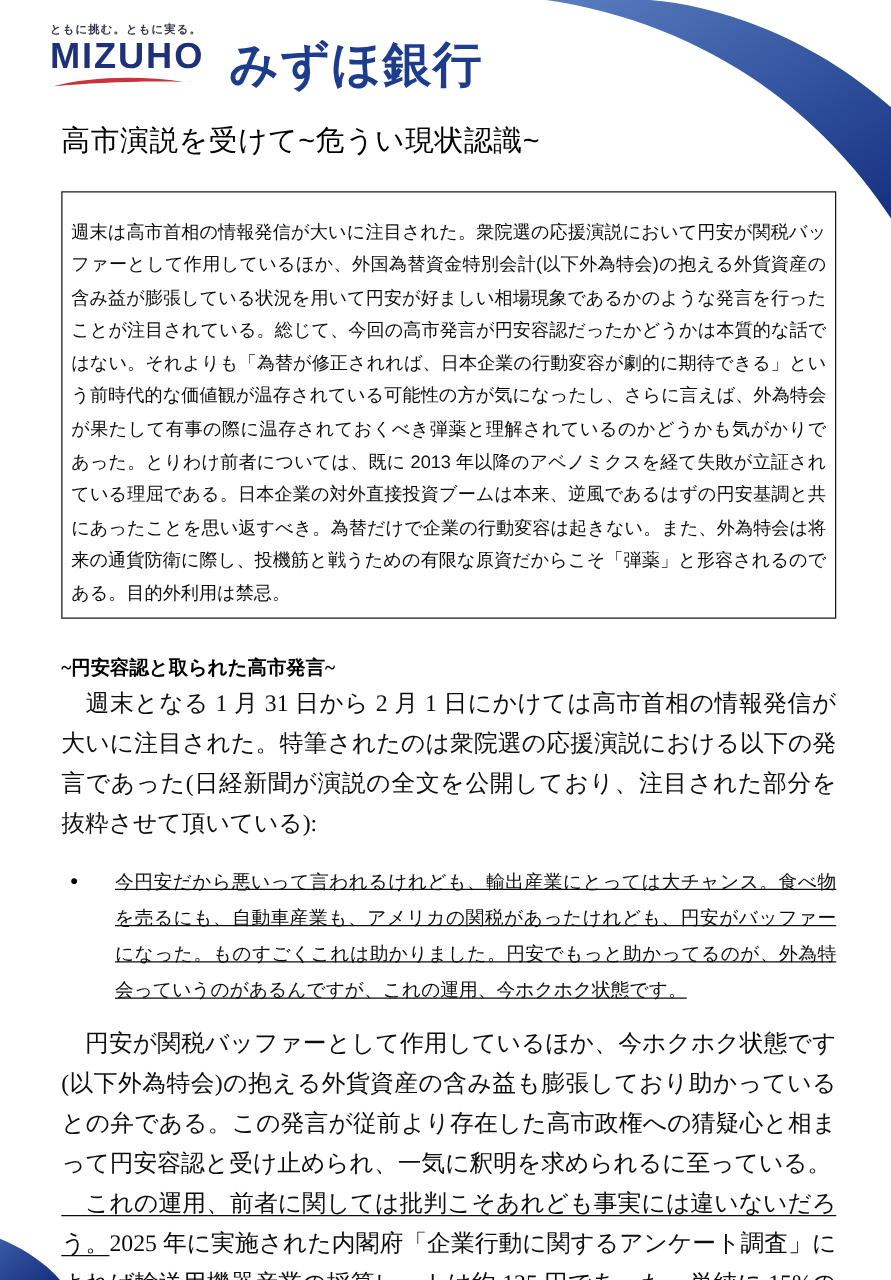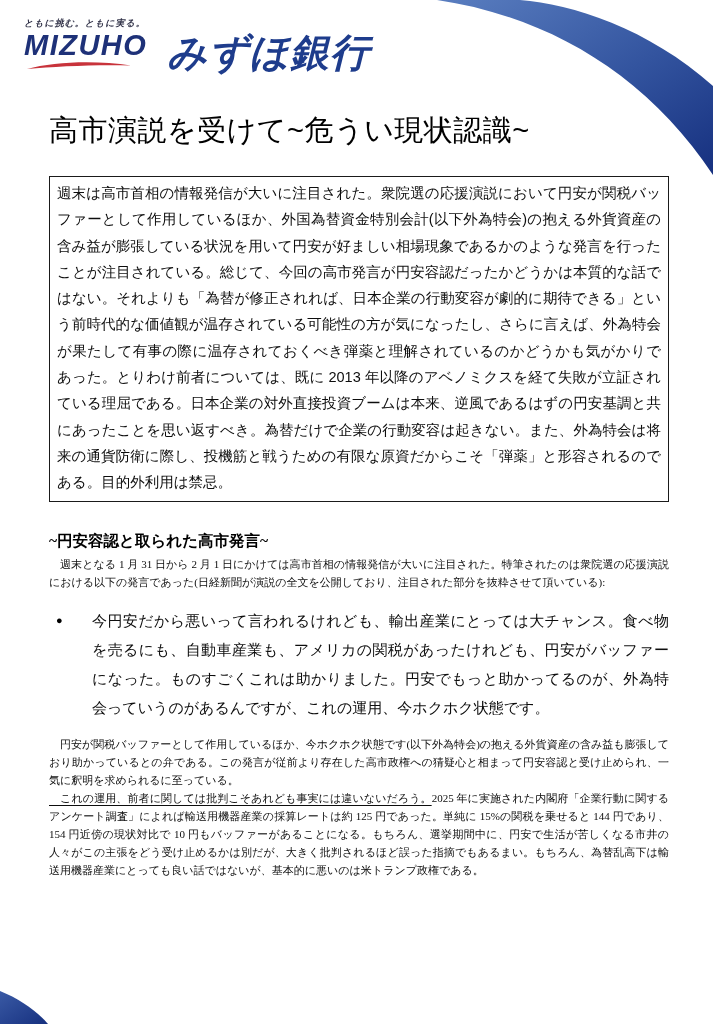--- a/index.html
+++ b/index.html
@@ -8,72 +8,72 @@
     width:713px;height:1024px;
     background:#ffffff;
     overflow:hidden;
     font-family:"Liberation Sans","DejaVu Sans",sans-serif;
     color:#111;
   }
   
   .corner-svg{position:absolute;left:0;top:0;width:713px;height:1024px;pointer-events:none;}
 
   
-  .logo{position:absolute;left:24px;top:17px;font-style:italic;}
+  .logo{position:absolute;left:40px;top:17px;}
   .logo-tagline{
     font-size:9px;font-weight:bold;color:#33344a;letter-spacing:1px;
     margin-bottom:1px;
   }
   .logo-row{display:flex;align-items:flex-start;justify-content:center;}
   .logo-mizuho-wrap{display:flex;flex-direction:column;}
   .logo-mizuho{
     font-size:29px;font-weight:bold;color:#1e3178;letter-spacing:1.5px;
     line-height:1;font-family:"Liberation Sans","DejaVu Sans",sans-serif;
   }
   .logo-swoosh{margin-top:1px;margin-left:2px;}
   .logo-bankname{
     font-size:39px;font-weight:bold;color:#1e3c8c;margin-left:20px;line-height:1;
     margin-top:2px;letter-spacing:1px;
   }
 
   
   .content{position:absolute;left:49px;top:90px;width:620px;}
 
   .topic-line{font-size:17px;color:#000;letter-spacing:0.5px;}
-  .doc-title{font-size:29px;color:#000;margin-top:21px;letter-spacing:0.5px;}
+  .doc-title{font-size:23px;color:#000;margin-top:7px;letter-spacing:0.5px;}
 
   .summary-box{
     margin-top:25px;
     border:1.5px solid #1a1a1a;
-    padding:3px 7px 5px 7px;
+    padding:19px 7px 5px 7px;
     font-size:14.5px;
     line-height:26.3px;
     text-align:justify;
     color:#0d0d0d;
   }
 
   .serif{font-family:"Liberation Serif","DejaVu Serif",serif;}
   .section-heading{
     margin-top:29px;
     font-size:15.5px;font-weight:bold;color:#000;
   }
   .body-para{
-    font-size:11px;line-height:18px;text-align:justify;color:#0d0d0d;
+    font-size:19px;line-height:32px;text-align:justify;color:#0d0d0d;
     margin:0;
   }
   .p1{margin-top:3px;}
 
   .quote-item{
     display:flex;margin-top:15px;
     font-size:15px;line-height:29px;text-align:justify;color:#0d0d0d;
   }
   .quote-bullet{
     flex:0 0 36px;padding-left:7px;font-size:11px;line-height:29px;color:#000;
   }
-  .quote-text{flex:1;}
+  .quote-text{flex:1;text-decoration:underline;}
 
   .para-block{margin-top:13px;}
   .u-lead{text-decoration:underline;text-underline-offset:3px;}
 </style>
 </head>
 <body>
 
 <div class="page">
 
   <svg class="corner-svg" viewBox="0 0 713 1024" xmlns="http://www.w3.org/2000/svg">

